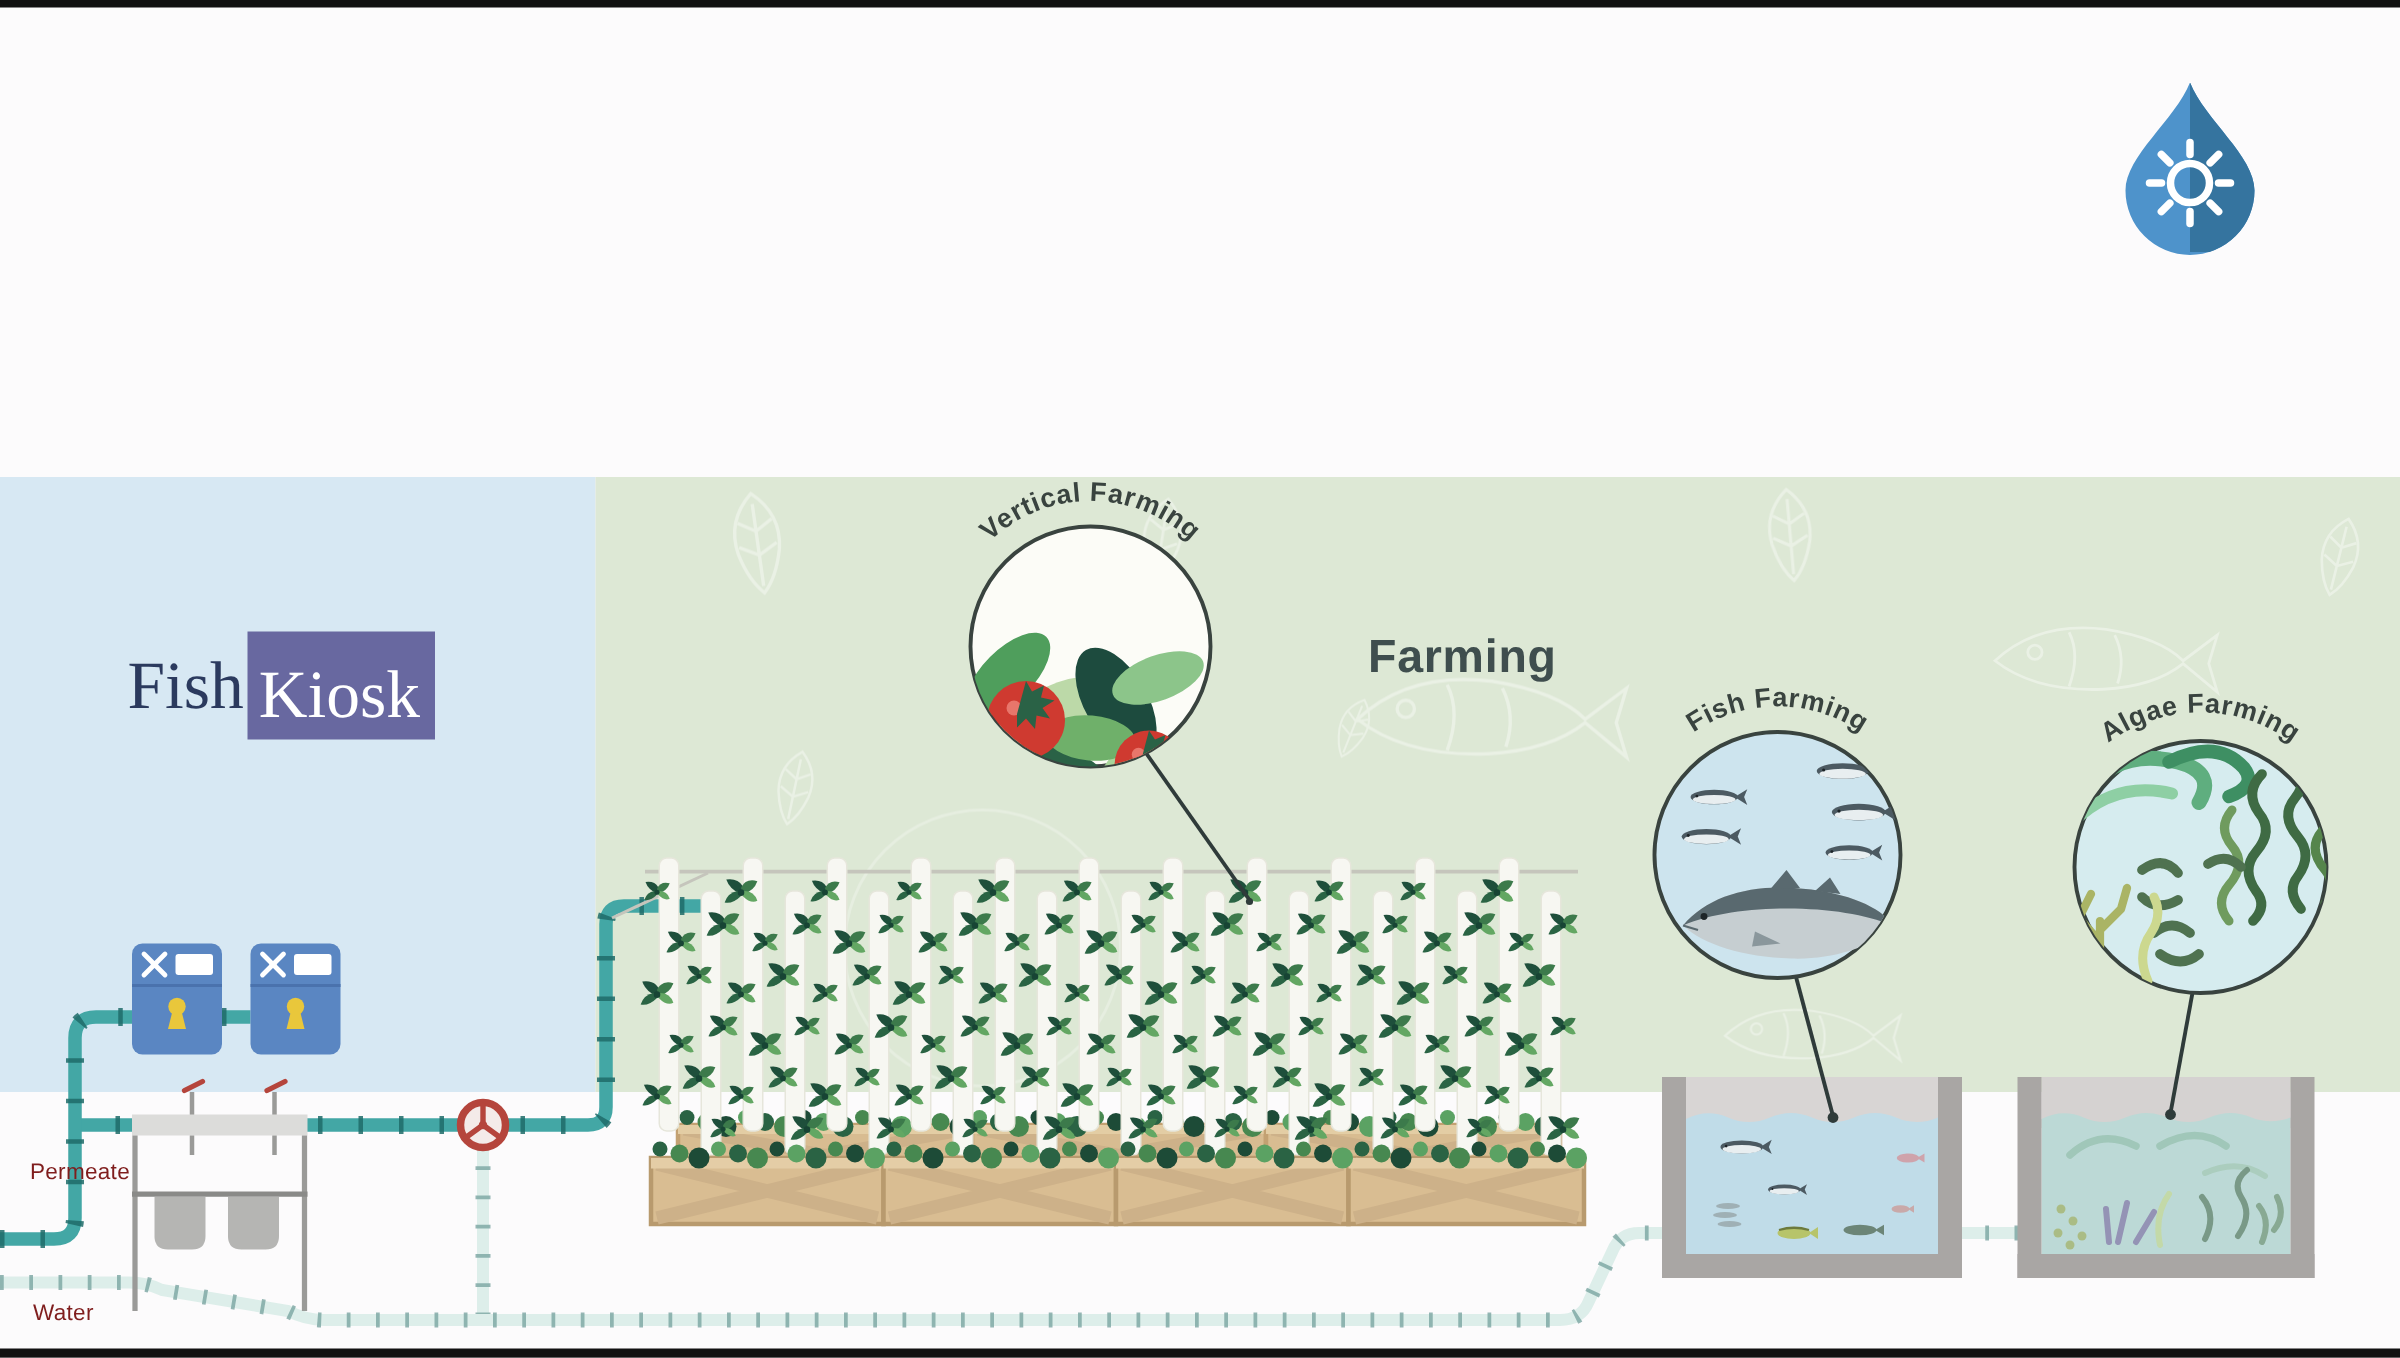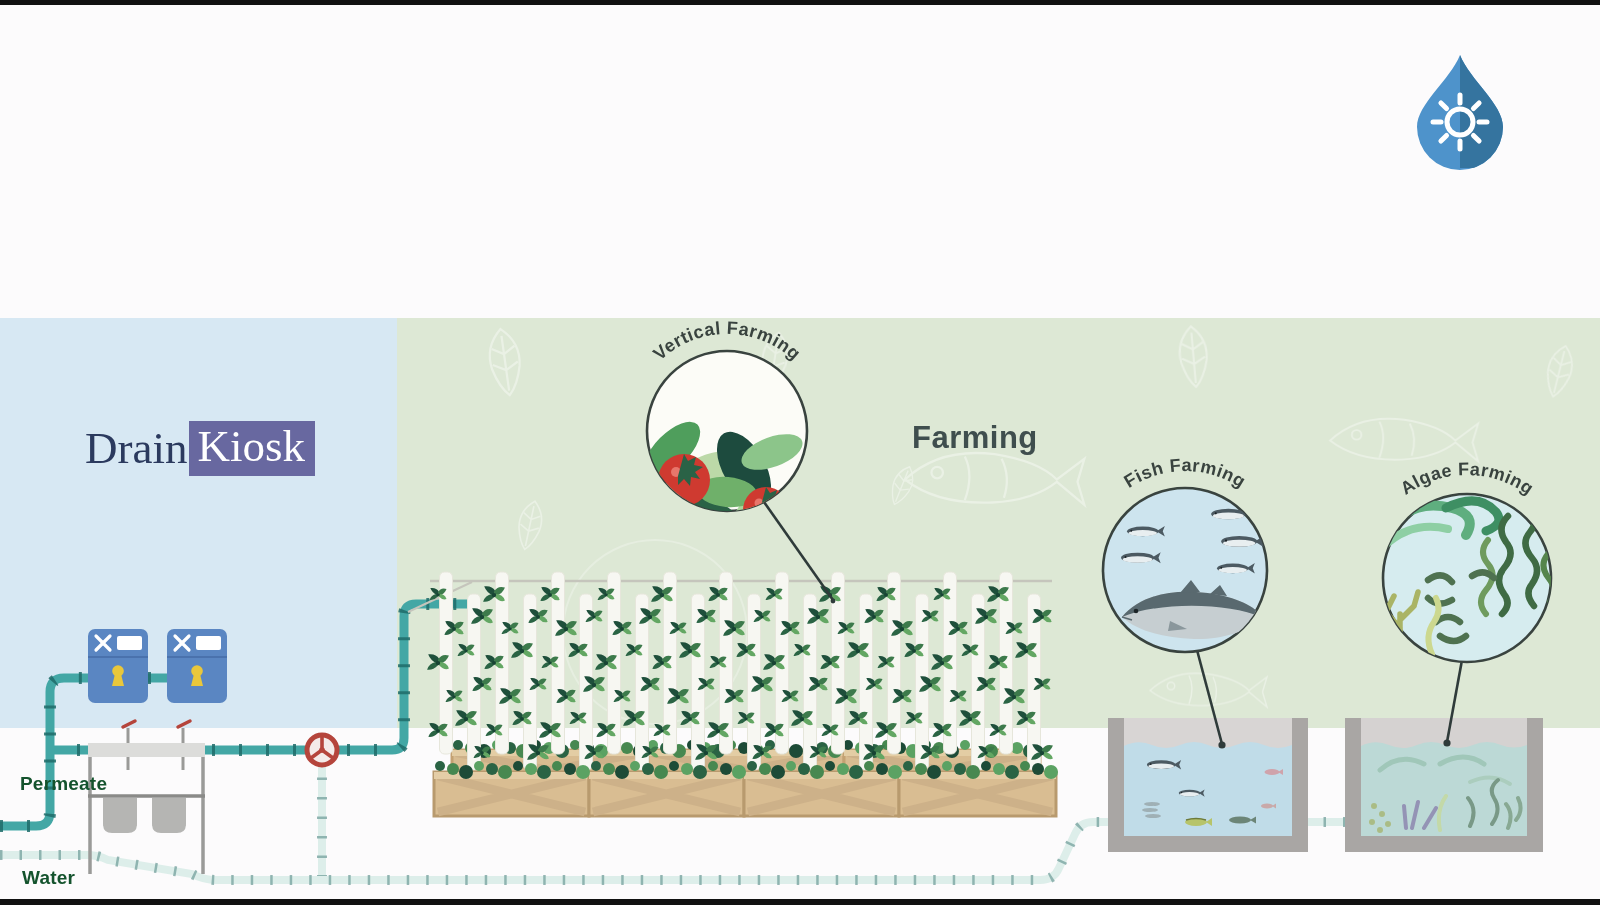--- a/index.html
+++ b/index.html
@@ -8,24 +8,24 @@
   .bar{position:absolute;left:0;width:1600px;background:#111;}
   .bar.top{top:0;height:5px;}
   .bar.bottom{bottom:0;height:6px;}
   .panel{position:absolute;top:318px;height:410px;}
   .panel.blue{left:0;width:397px;background:var(--panel_blue,#d7e8f3);}
   .panel.green{left:397px;width:1203px;background:var(--panel_green,#dde8d5);}
   .illus{position:absolute;left:0;top:0;}
   .brand{position:absolute;left:85px;top:421px;display:flex;align-items:center;
          font-family:"Liberation Serif",serif;font-size:45px;line-height:1;}
   .brand-water{color:var(--brand_navy,#2b3a5e);}
-  .brand-kiosk{background:var(--brand_purple,#6868a0);color:#fff;padding:3px 10px 7px 8px;margin-left:2px;}
+  .brand-kiosk{background:var(--brand_purple,#6868a0);color:#fff;padding:20px 10px 7px 8px;margin-left:2px;}
   .farming-title{position:absolute;left:912px;top:420px;font-size:31px;font-weight:700;
          color:#3f4e4e;letter-spacing:.5px;}
-  .pipe-label{position:absolute;font-size:19px;font-weight:700;color:#14532d;letter-spacing:.2px;}
+  .pipe-label{position:absolute;font-size:15px;font-weight:400;color:#7f1d1d;letter-spacing:.2px;}
   .pipe-label.permeate{left:20px;top:773px;}
   .pipe-label.drain{left:22px;top:867px;}
   .arc-label{font:700 18px "Liberation Sans",sans-serif;fill:#39433f;letter-spacing:.5px;text-anchor:middle;}
   .pipe-body-teal{fill:none;stroke:var(--pipe_teal,#43a7a5);stroke-width:9;}
   .pipe-tick-teal{fill:none;stroke:var(--pipe_teal_joint,#1f6b69);stroke-width:12;stroke-dasharray:3 24;opacity:.85;}
   .pipe-body-pale{fill:none;stroke:var(--pipe_pale,#ddeeea);stroke-width:8;}
   .pipe-tick-pale{fill:none;stroke:var(--pipe_pale_joint,#7aa5a1);stroke-width:10;stroke-dasharray:2.5 17;opacity:.8;}
 </style>
 </head>
 <body>
@@ -603,21 +603,21 @@
           <line x1="1446.5649711574556" y1="135.4350288425444" x2="1440.9081169079632" y2="141.0918830920368"></line>
           <line x1="1441" y1="122" x2="1433" y2="122"></line>
           <line x1="1446.5649711574556" y1="108.5649711574556" x2="1440.9081169079632" y2="102.90811690796322"></line>
           <line x1="1460" y1="103" x2="1460" y2="95"></line>
           <line x1="1473.4350288425444" y1="108.56497115745559" x2="1479.0918830920368" y2="102.9081169079632"></line>
         </g>
     </g>
   </svg>
 
   <div class="brand">
-    <span class="brand-water">Drain</span>
+    <span class="brand-water">Fish</span>
       <span class="brand-kiosk">Kiosk</span>
   </div>
   <div class="farming-title">Farming</div>
   <div class="pipe-label permeate">Permeate</div>
   <div class="pipe-label drain">Water</div>
 
   <div class="bar top"></div>
   <div class="bar bottom"></div>
 </div>
 

